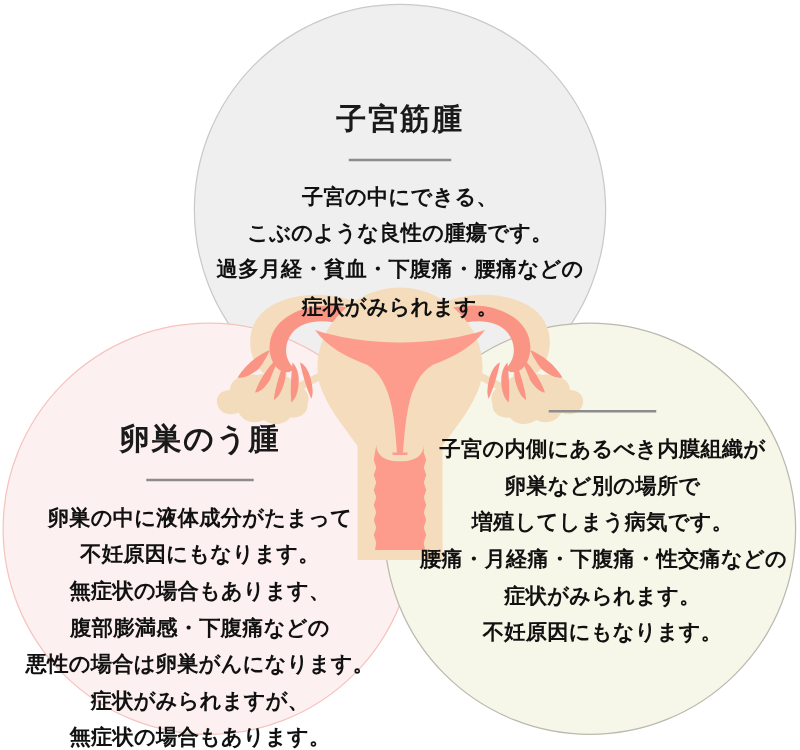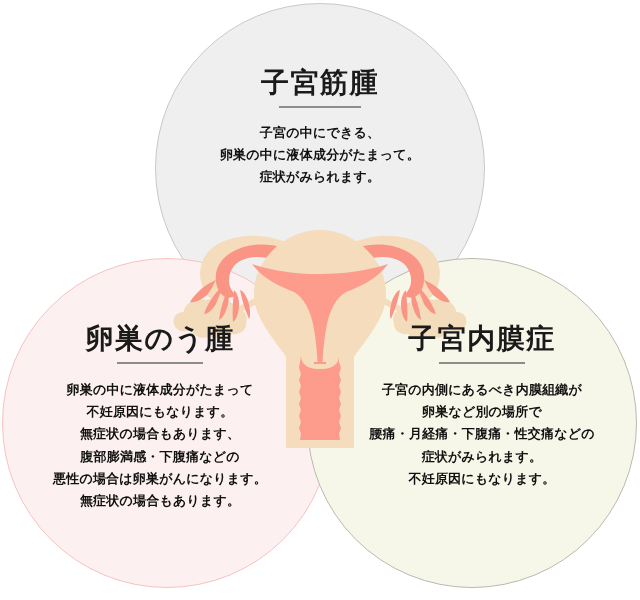--- a/index.html
+++ b/index.html
@@ -56,39 +56,39 @@
     position:absolute;
     text-align:center;
     color:#1a1a1a;
     z-index:5;
   }
   .panel-top{ left:150px; top:66px; width:340px; }
   .panel-left{ left:14px; top:322px; width:292px; }
   .panel-right{ left:336px; top:322px; width:292px; }
 
   .ttl{
-    font-size:28px;
+    font-size:24px;
     font-weight:bold;
     letter-spacing:1.5px;
     color:#1a1a1a;
     line-height:1.2;
-    margin:0;
+    margin:16px;
   }
   .ttl-rule{
     width:82px;
     height:2px;
     background:#8c8c8c;
     margin:6px auto 0 auto;
   }
   .panel-left .ttl-rule,
   .panel-right .ttl-rule{ width:86px; }
 
   .body-lines{
     margin-top:14px;
-    font-size:13px;
+    font-size:17px;
     font-weight:bold;
     line-height:1.72;
     color:#111111;
     letter-spacing:0.2px;
   }
   .panel-left .body-lines{ margin-top:15px; }
   .panel-right .body-lines{ margin-top:15px;font-family:Liberation Serif, serif; }
   .body-lines div{ white-space:nowrap; }
 </style>
 </head>
@@ -164,43 +164,45 @@
              L171,182 L169,188 L171,194 L169,200 L171,206 L169,212 L170,218
              L130,218 L131,212 L129,206 L131,200 L129,194 L131,188 L129,182
              L131,176 L129,170 L131,164 L129,158 L131,152 L129,146 Z" fill="#fd9c8c"></path>
   </svg>
 
   <div class="panel panel-top">
     <div class="ttl">子宮筋腫</div>
     <div class="ttl-rule"></div>
     <div class="body-lines">
       <div>子宮の中にできる、</div>
-      <div>卵巣の中に液体成分がたまって。</div>
+      <div>こぶのような良性の腫瘍です。</div>
+      <div>過多月経・貧血・下腹痛・腰痛などの</div>
       <div>症状がみられます。</div>
     </div>
   </div>
 
   <div class="panel panel-left">
     <div class="ttl">卵巣のう腫</div>
     <div class="ttl-rule"></div>
     <div class="body-lines">
       <div>卵巣の中に液体成分がたまって</div>
       <div>不妊原因にもなります。</div>
       <div>無症状の場合もあります、</div>
       <div>腹部膨満感・下腹痛などの</div>
       <div>悪性の場合は卵巣がんになります。</div>
+      <div>症状がみられますが、</div>
       <div>無症状の場合もあります。</div>
     </div>
   </div>
 
   <div class="panel panel-right">
-    <div class="ttl">子宮内膜症</div>
     <div class="ttl-rule"></div>
     <div class="body-lines">
       <div>子宮の内側にあるべき内膜組織が</div>
       <div>卵巣など別の場所で</div>
+      <div>増殖してしまう病気です。</div>
       <div>腰痛・月経痛・下腹痛・性交痛などの</div>
       <div>症状がみられます。</div>
       <div>不妊原因にもなります。</div>
     </div>
   </div>
 
 </div>
 
 </body></html>

